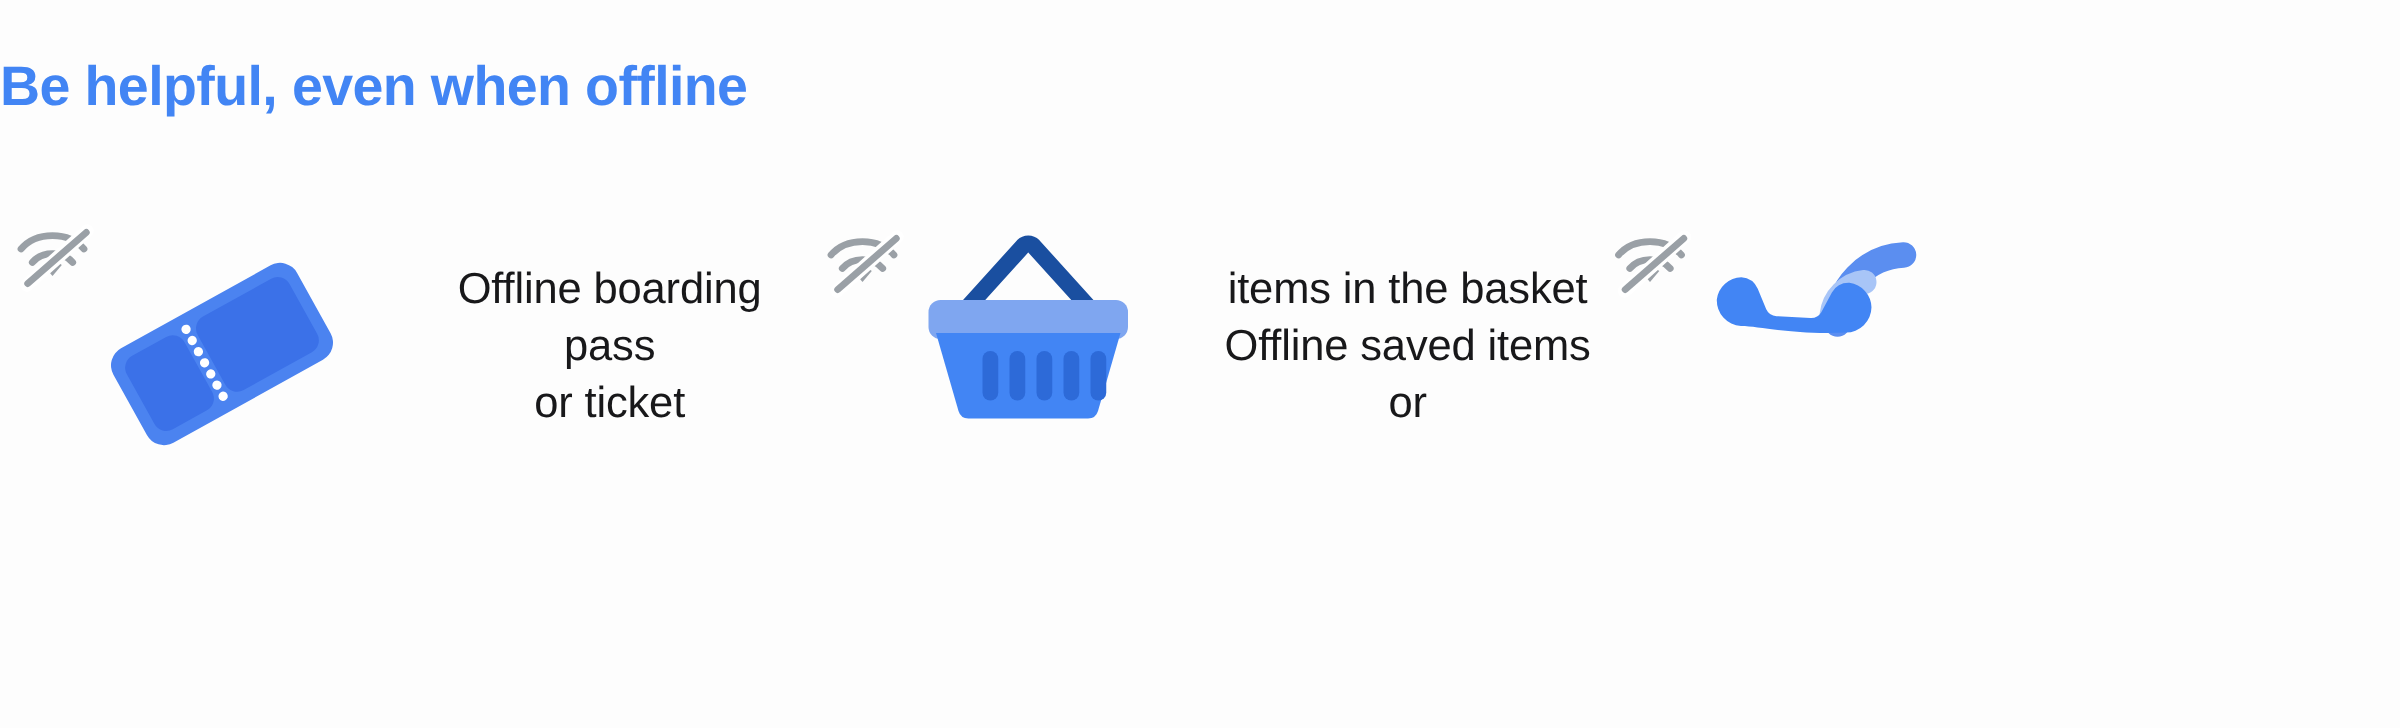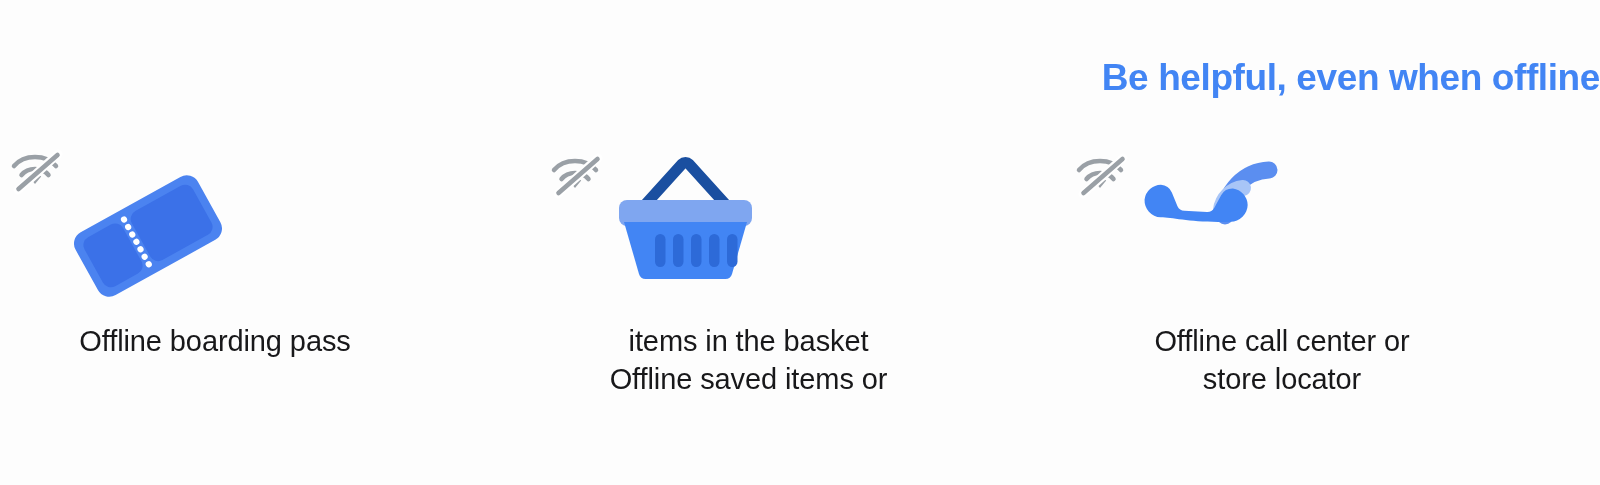--- a/index.html
+++ b/index.html
@@ -15,44 +15,45 @@
   }
   .slide {
     position: relative;
     width: 1600px;
     height: 485px;
     background: #fdfdfd;
     box-sizing: border-box;
   }
   .headline {
     position: absolute;
-    top: 56px;
+    top: 36px;
     left: 0;
     width: 1600px;
-    text-align: right;
+    text-align: left;
     font-size: 37px;
     font-weight: 700;
     letter-spacing: -0.4px;
     color: #4285f4;
     line-height: 1.2;
   }
   .columns {
     position: absolute;
     top: 140px;
     left: 0;
     width: 1600px;
     display: flex;
     flex-direction: row;
     align-items: flex-start;
     justify-content: space-between;
   }
   .column {
     width: 533px;
     display: flex;
-    flex-direction: column;
+    flex-direction: row;
+    align-items: center;
   }
   .icon-area {
     position: relative;
     width: 300px;
     height: 170px;
     display: flex;
     align-items: center;
     justify-content: center;
   }
   .caption {
@@ -117,20 +118,21 @@
               <circle cx="67" cy="78" r="3.1"></circle>
               <circle cx="67" cy="86.5" r="3.1"></circle>
               <circle cx="67" cy="95" r="3.1"></circle>
             </g>
           </g>
         </svg>
 
       </div>
       <div class="caption">
         <div>Offline boarding pass</div>
+        <div>or ticket</div>
       </div>
     </div>
 
     <div class="column col-basket">
       <div class="icon-area">
 
         <svg class="wifi-off" viewBox="0 0 60 52" xmlns="http://www.w3.org/2000/svg">
           <g fill="none" stroke="#9aa0a6" stroke-linecap="round">
             <path d="M6 18 C16 6, 38 6, 48 18" stroke-width="4.5"></path>
             <path d="M13.5 27 C20 19, 34 19, 40.5 27" stroke-width="4.5"></path>
@@ -187,20 +189,16 @@
                      l14 -5
                      a13 13 0 0 1 13 3
                      a17 17 0 0 1 0 22
                      a17 17 0 0 1 -24 1
                      C58 70 47 52 38 44
                      a17 17 0 0 1 0 -24 z" fill="#4285f4"></path>
           </g>
         </svg>
 
       </div>
-      <div class="caption">
-        <div>Offline call center or</div>
-        <div>store locator</div>
-      </div>
     </div>
 
   </div>
 </div>
 
 </body></html>

